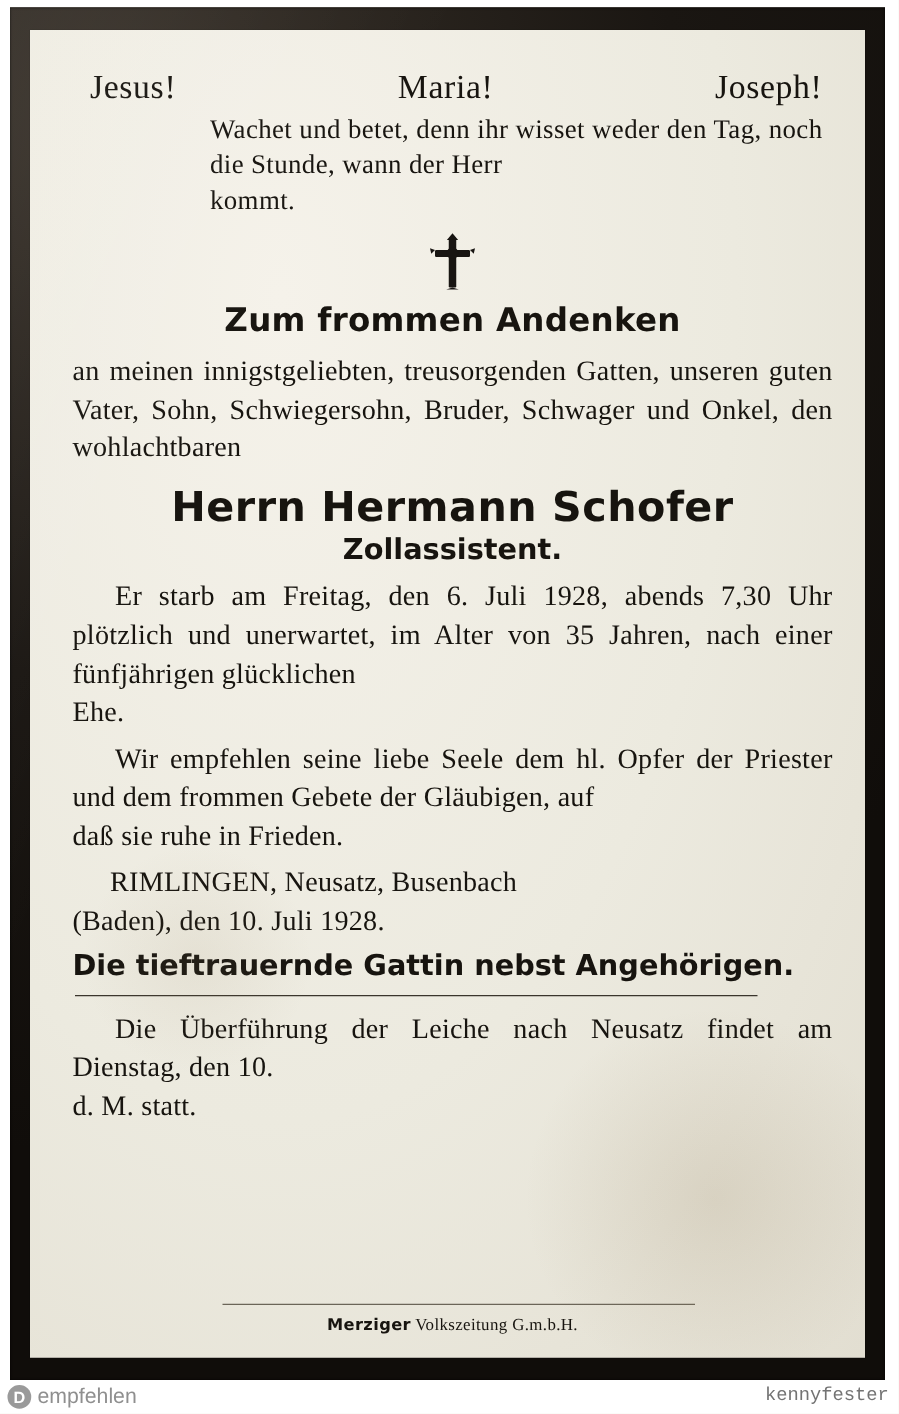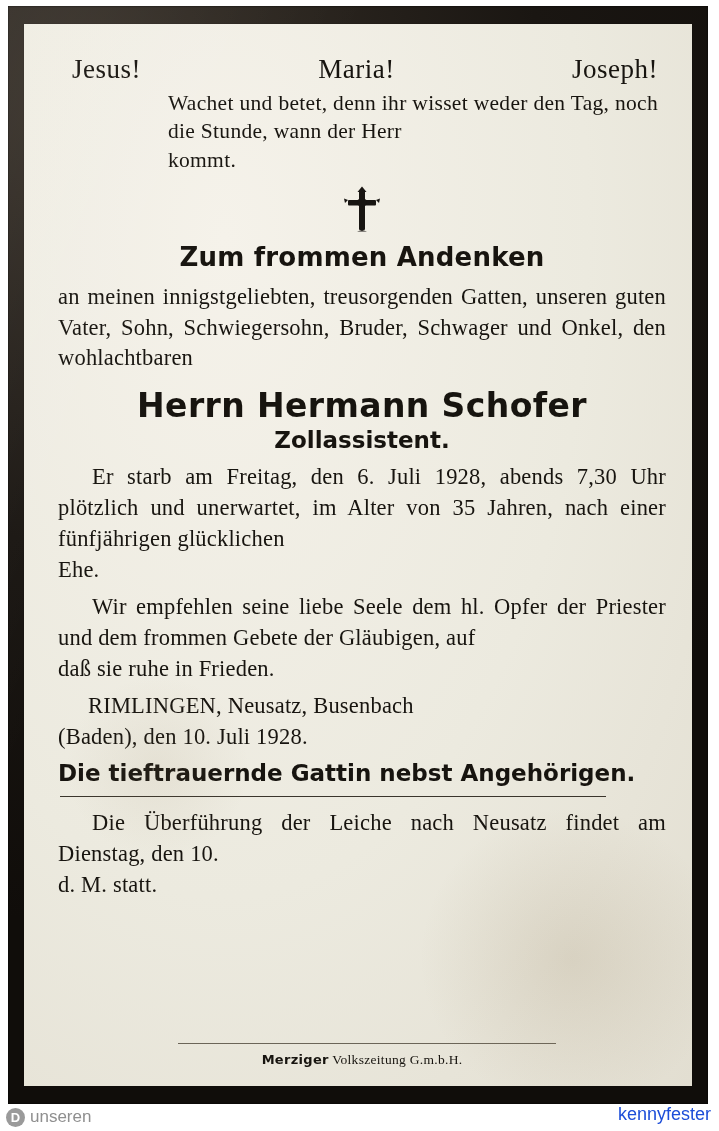--- a/index.html
+++ b/index.html
@@ -219,23 +219,23 @@
     font-weight: bold;
     display: flex;
     align-items: center;
     justify-content: center;
     line-height: 1;
   }
   .watermark-right {
     position: absolute;
     right: 8px;
     bottom: 6px;
-    color: #1d4ed8;
-    font-family: Liberation Sans, sans-serif;
-    font-size: 18px;
+    color: #737373;
+    font-family: Liberation Mono, monospace;
+    font-size: 15px;
   }
 </style>
 </head>
 <body>
 
 <div class="card-outer">
   <div class="paper">
     <div class="paper-inner">
 
       <div class="invocation">
@@ -299,16 +299,16 @@
         <span class="pname">Merziger</span>
         <span>Volkszeitung G.m.b.H.</span>
       </div>
 
     </div>
   </div>
 </div>
 
 <div class="watermark-left">
   <span class="wm-circle">D</span>
-  <span>unseren</span>
+  <span>empfehlen</span>
 </div>
 
 <div class="watermark-right">kennyfester</div>
 
 </body></html>

